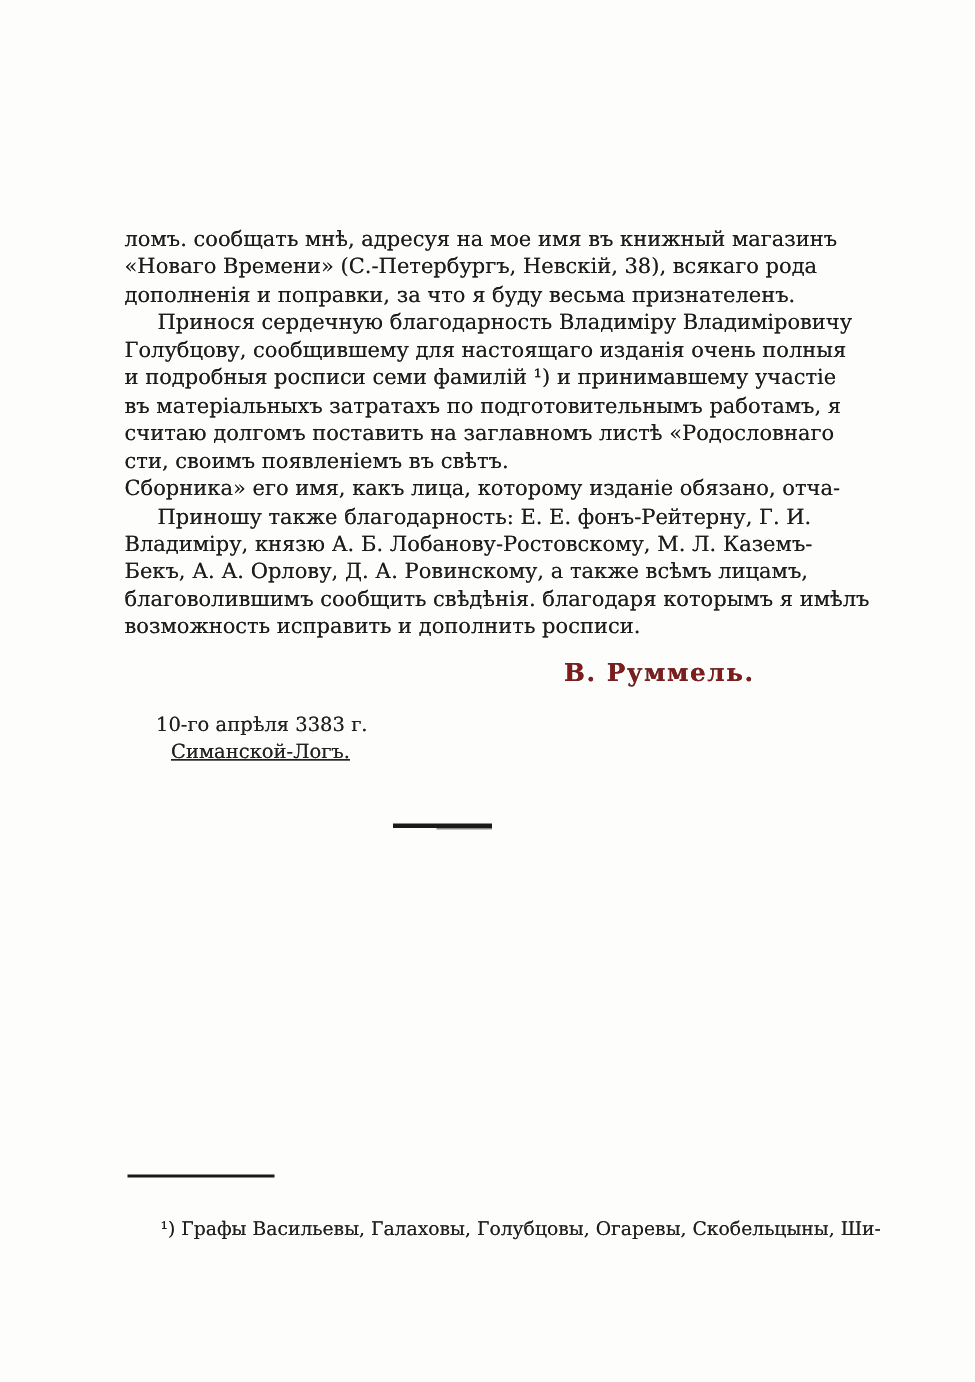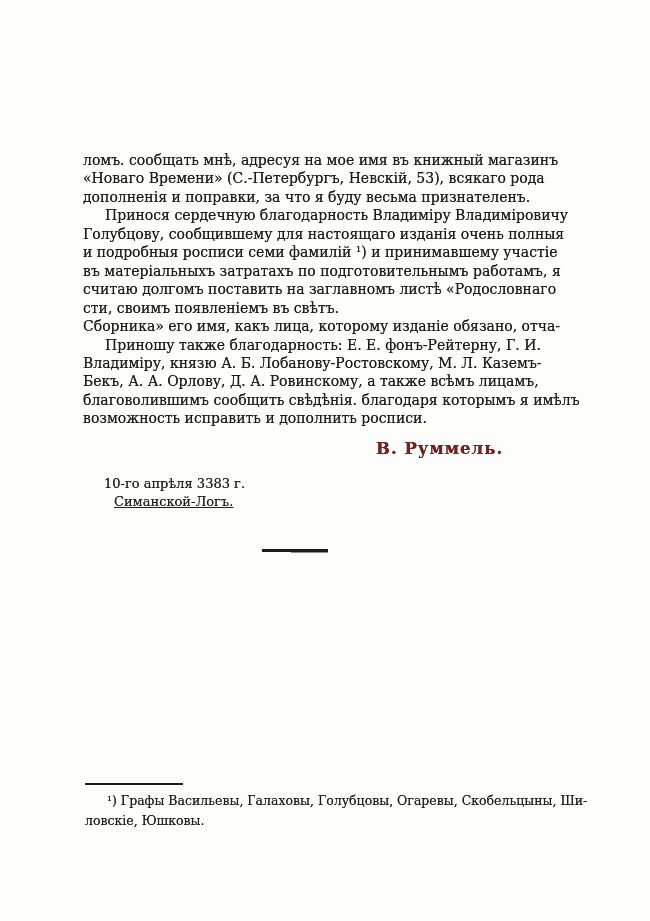--- a/index.html
+++ b/index.html
@@ -97,33 +97,34 @@
     font-size: 12.5px;
     line-height: 19.5px;
     color: #1e1e1e;
     text-shadow: 0 0 0.3px rgba(20,20,20,0.7);
   }
   .footnote .fn1 {
     text-indent: 22px;
     text-align: justify;
     text-align-last: justify;
     white-space: nowrap;
+    margin-top: 18px;
   }
   .footnote .fn2 {
     text-align: left;
   }
 </style>
 </head>
 <body>
 
 <div class="page">
 
   <div class="main-text">
     <div class="ln">ломъ. сообщать мнѣ, адресуя на мое имя въ книжный магазинъ</div>
-    <div class="ln">«Новаго Времени» (С.-Петербургъ, Невскій, 53), всякаго рода</div>
+    <div class="ln">«Новаго Времени» (С.-Петербургъ, Невскій, 38), всякаго рода</div>
     <div class="ln last">дополненія и поправки, за что я буду весьма признателенъ.</div>
     <div class="ln ind">Принося сердечную благодарность Владиміру Владиміровичу</div>
     <div class="ln">Голубцову, сообщившему для настоящаго изданія очень полныя</div>
     <div class="ln">и подробныя росписи семи фамилій ¹) и принимавшему участіе</div>
     <div class="ln">въ матеріальныхъ затратахъ по подготовительнымъ работамъ, я</div>
     <div class="ln">считаю долгомъ поставить на заглавномъ листѣ «Родословнаго</div>
     <div class="ln last">сти, своимъ появленіемъ въ свѣтъ.</div>
     <div class="ln">Сборника» его имя, какъ лица, которому изданіе обязано, отча-</div>
     <div class="ln ind">Приношу также благодарность: Е. Е. фонъ-Рейтерну, Г. И.</div>
     <div class="ln">Владиміру, князю А. Б. Лобанову-Ростовскому, М. Л. Каземъ-</div>
@@ -139,16 +140,15 @@
     <div class="place">Симанской-Логъ.</div>
   </div>
 
   <div class="divider-main"></div>
   <div class="divider-echo"></div>
 
   <div class="footnote-rule"></div>
 
   <div class="footnote">
     <div class="fn1">¹) Графы Васильевы, Галаховы, Голубцовы, Огаревы, Скобельцыны, Ши-</div>
-    <div class="fn2">ловскіе, Юшковы.</div>
   </div>
 
 </div>
 
 </body></html>

